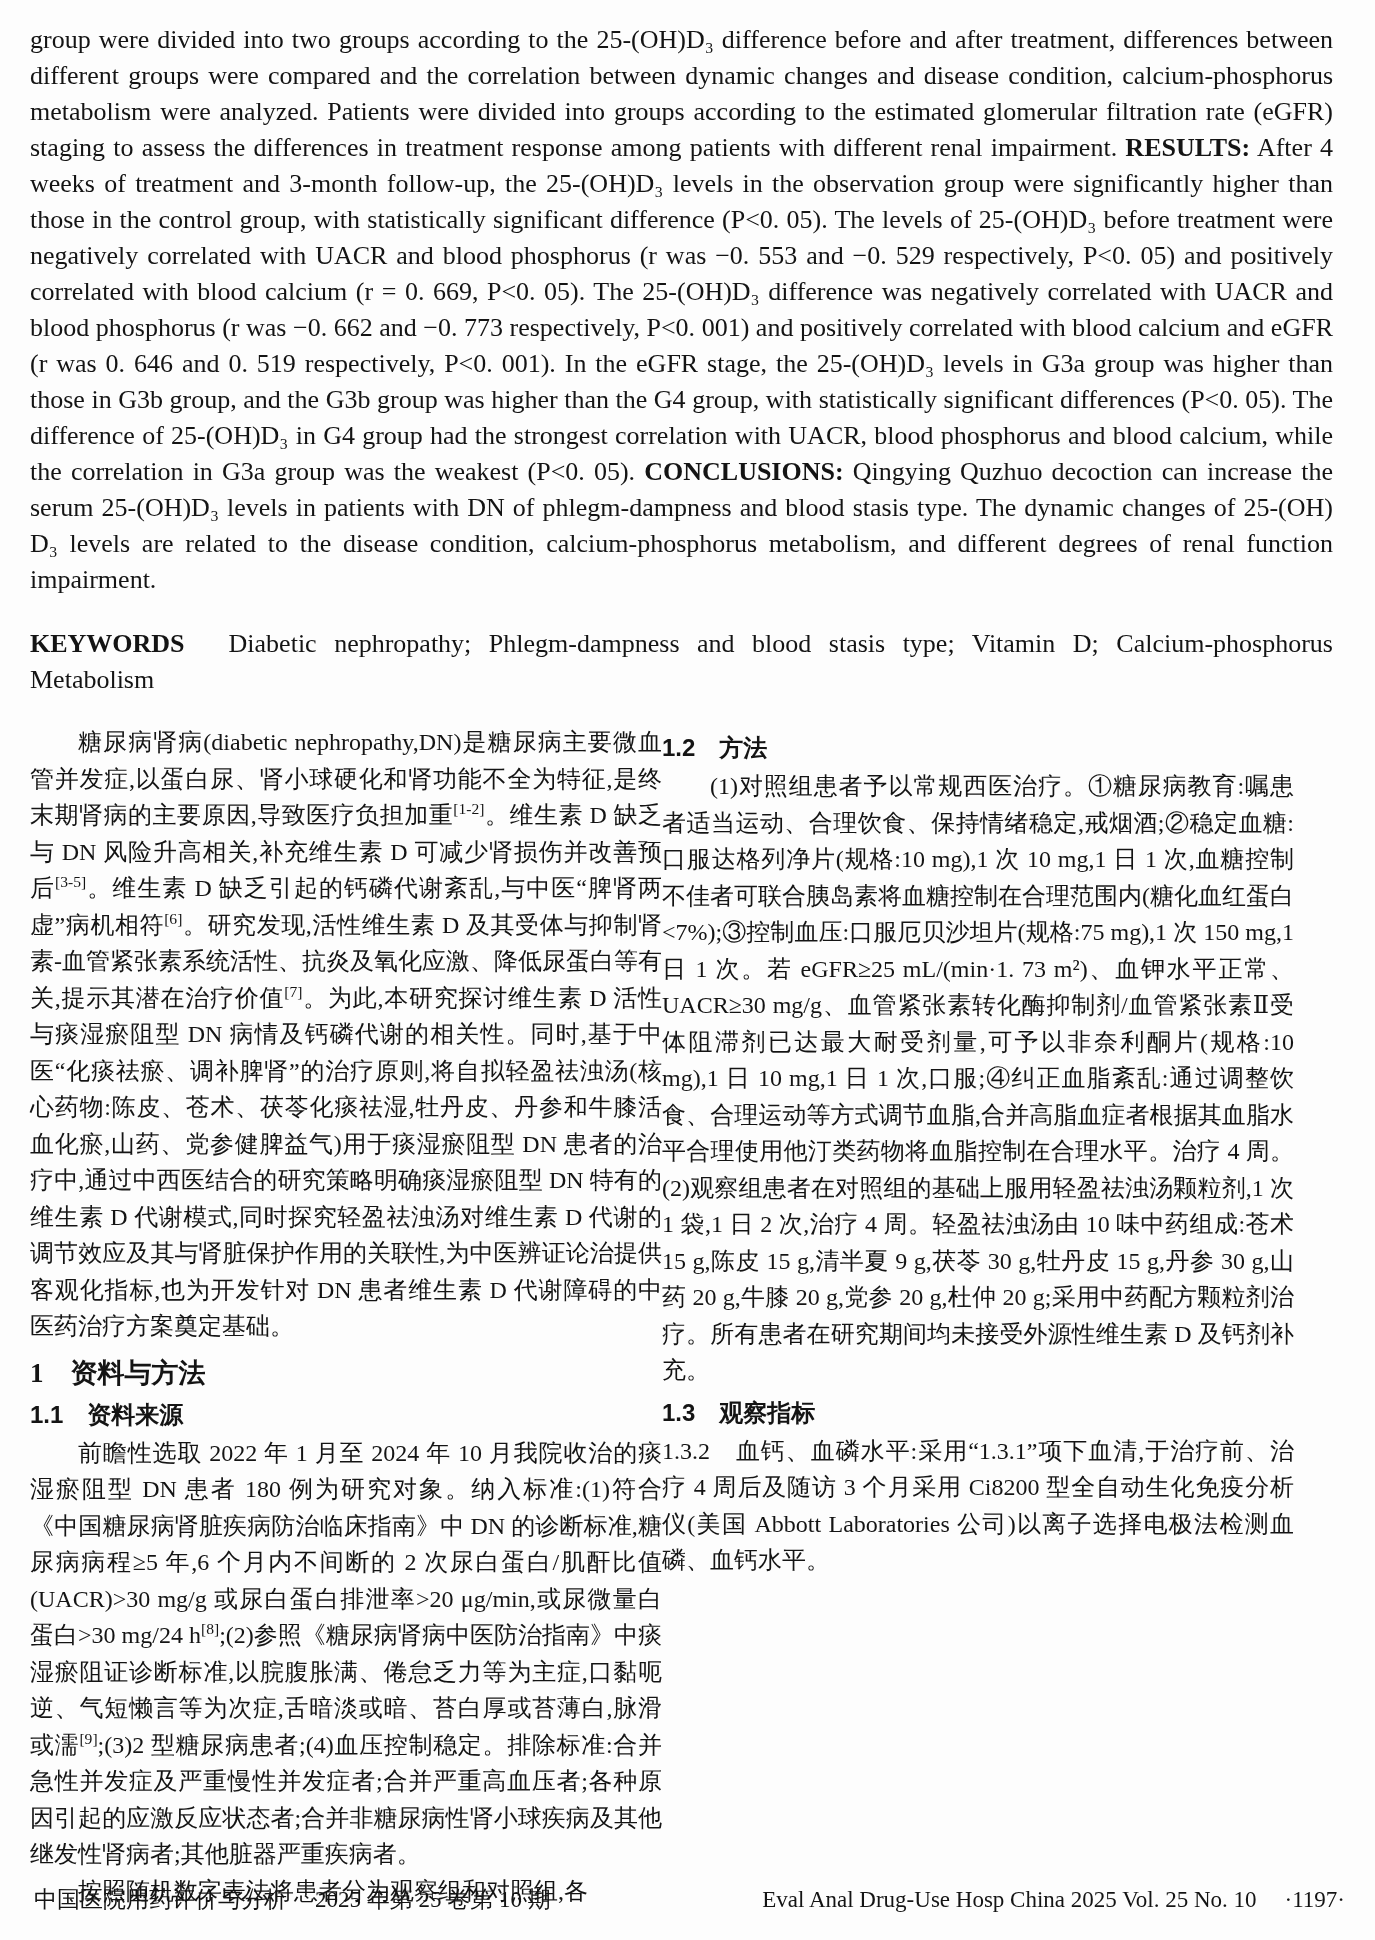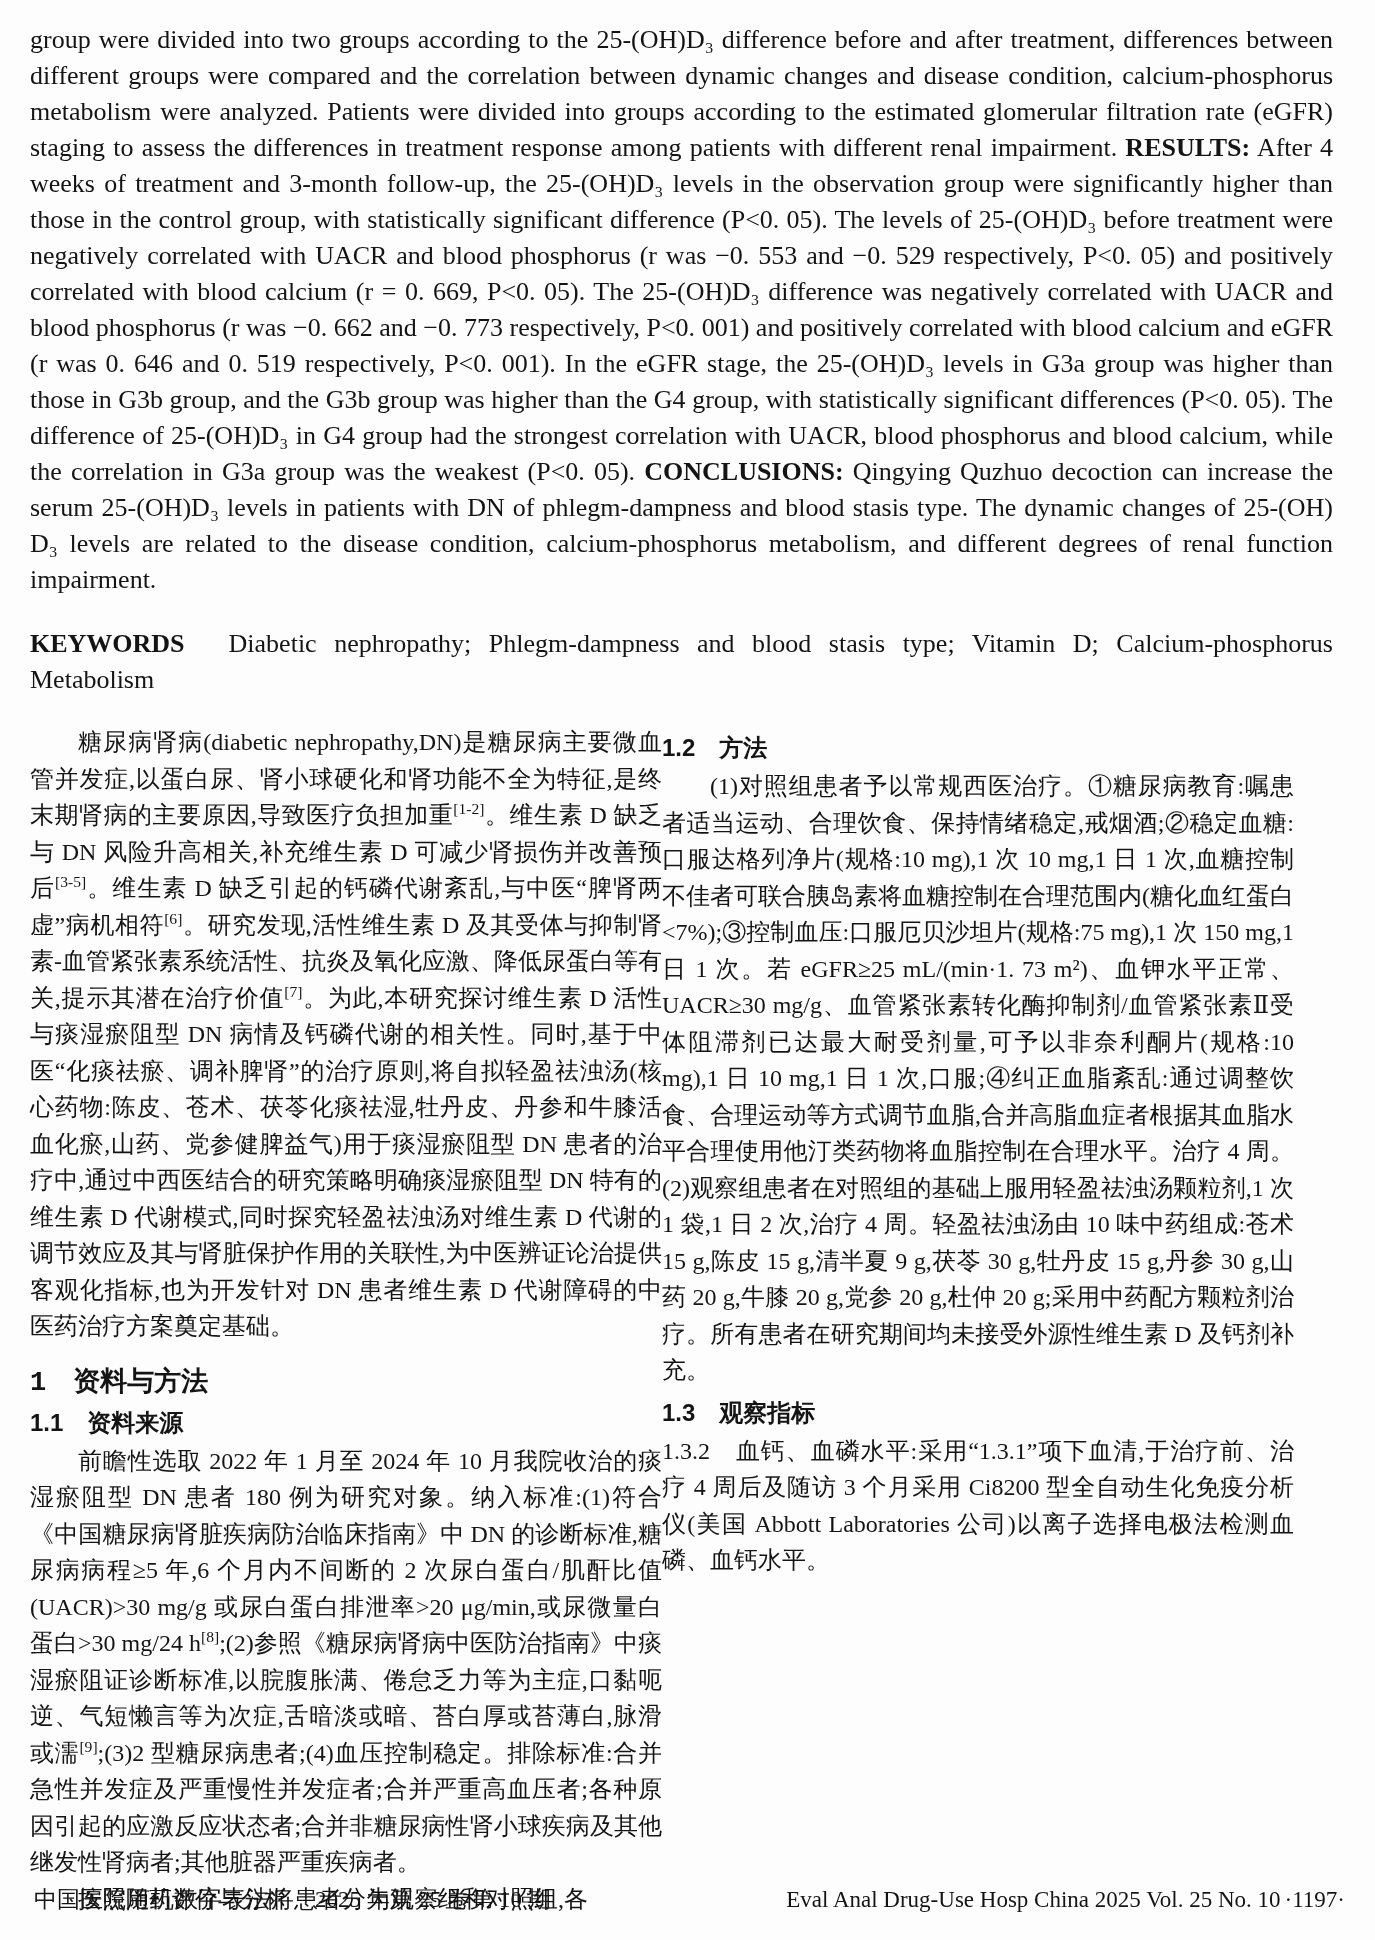--- a/index.html
+++ b/index.html
@@ -28,39 +28,39 @@
 
   
   .columns { display: flex; margin-top: 26px; }
   .col { width: 632px; }
   .cn {
     font-size: 24px; line-height: 36.5px;
     text-align: justify;
   }
   .indent { text-indent: 2em; }
   h2.sec {
-    font-family: Liberation Mono, monospace;
+    font-family: Liberation Serif, serif;
     font-size: 27px; font-weight: bold;
-    margin: 18px 0 6px 0;
+    margin: 10px 0 6px 0;
   }
   h3.subsec {
     font-family: "Liberation Sans", "DejaVu Sans", sans-serif;
     font-size: 24px; font-weight: bold;
     margin: 8px 0 4px 0;
   }
   sup { font-size: 0.65em; line-height: 0; }
 
   
   footer {
     position: absolute; left: 34px; right: 30px; top: 1884px;
     display: flex; justify-content: space-between; align-items: baseline;
     font-size: 23px;
   }
   .f-left span + span { margin-left: 28px; }
-  .f-right span + span { margin-left: 4px; }
+  .f-right span + span { margin-left: 28px; }
 </style>
 </head>
 <body>
 
 <div class="page">
 
   <section class="abstract">
     <p class="abs-body"><span>group were divided into two groups according to the 25-(OH)D₃ difference before and after treatment, differences between different groups were compared and the correlation between dynamic changes and disease condition, calcium-phosphorus metabolism were analyzed. Patients were divided into groups according to the estimated glomerular filtration rate (eGFR) staging to assess the differences in treatment response among patients with different renal impairment. </span><span class="abs-label">RESULTS:</span><span> After 4 weeks of treatment and 3-month follow-up, the 25-(OH)D₃ levels in the observation group were significantly higher than those in the control group, with statistically significant difference (P&lt;0. 05). The levels of 25-(OH)D₃ before treatment were negatively correlated with UACR and blood phosphorus (r was −0. 553 and −0. 529 respectively, P&lt;0. 05) and positively correlated with blood calcium (r = 0. 669, P&lt;0. 05). The 25-(OH)D₃ difference was negatively correlated with UACR and blood phosphorus (r was −0. 662 and −0. 773 respectively, P&lt;0. 001) and positively correlated with blood calcium and eGFR (r was 0. 646 and 0. 519 respectively, P&lt;0. 001). In the eGFR stage, the 25-(OH)D₃ levels in G3a group was higher than those in G3b group, and the G3b group was higher than the G4 group, with statistically significant differences (P&lt;0. 05). The difference of 25-(OH)D₃ in G4 group had the strongest correlation with UACR, blood phosphorus and blood calcium, while the correlation in G3a group was the weakest (P&lt;0. 05). </span><span class="abs-label">CONCLUSIONS:</span><span> Qingying Quzhuo decoction can increase the serum 25-(OH)D₃ levels in patients with DN of phlegm-dampness and blood stasis type. The dynamic changes of 25-(OH) D₃ levels are related to the disease condition, calcium-phosphorus metabolism, and different degrees of renal function impairment.</span></p>
     <p class="keywords"><span class="kw-label">KEYWORDS</span><span class="kw-gap"></span><span>Diabetic nephropathy; Phlegm-dampness and blood stasis type; Vitamin D; Calcium-phosphorus Metabolism</span></p>
   </section>

